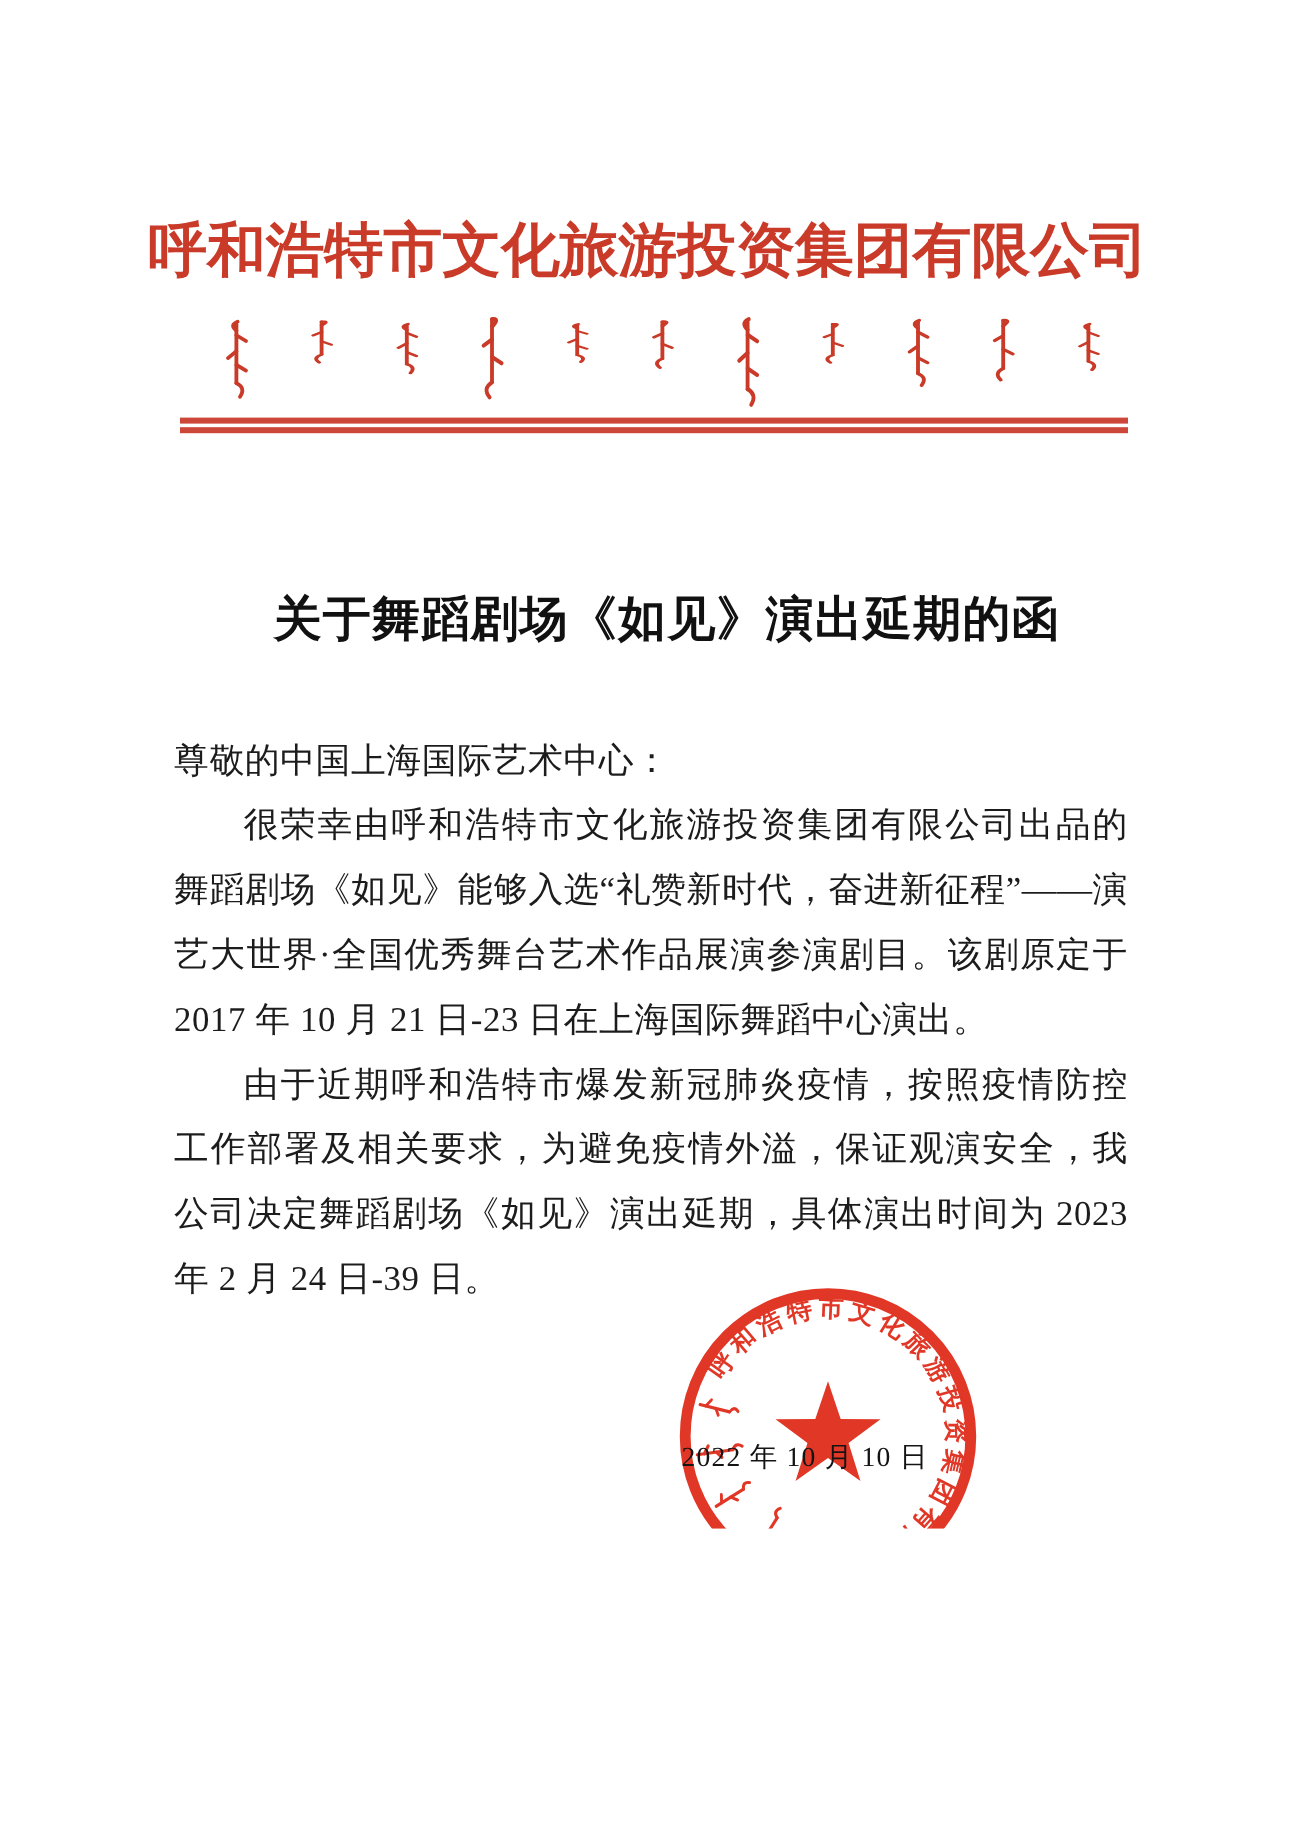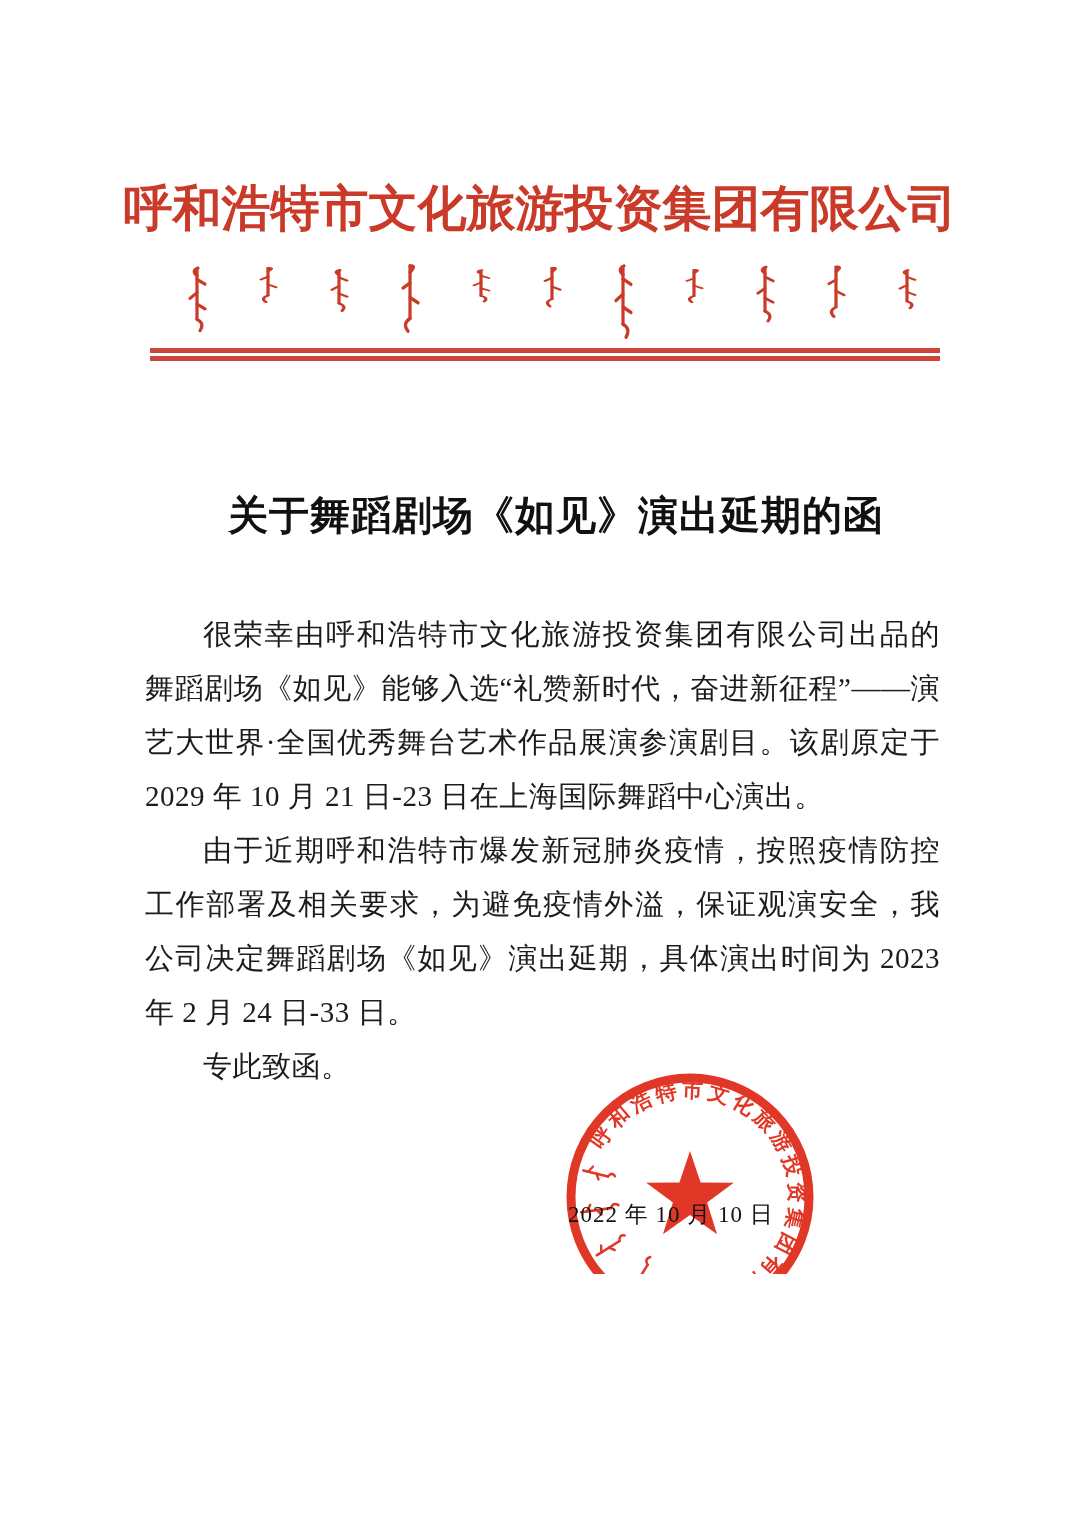--- a/index.html
+++ b/index.html
@@ -107,23 +107,23 @@
   </svg>
 
   <div class="rule rule-top">
     <span class="bar bar1"></span>
     <span class="bar bar2"></span>
   </div>
 
   <h1 class="doc-title">关于舞蹈剧场《如见》演出延期的函</h1>
 
   <main class="body-text">
-    <p class="indent">很荣幸由呼和浩特市文化旅游投资集团有限公司出品的舞蹈剧场《如见》能够入选“礼赞新时代，奋进新征程”——演艺大世界·全国优秀舞台艺术作品展演参演剧目。该剧原定于 2029 年 10 月 21 日-23 日在上海国际舞蹈中心演出。</p>
-    <p class="indent">由于近期呼和浩特市爆发新冠肺炎疫情，按照疫情防控工作部署及相关要求，为避免疫情外溢，保证观演安全，我公司决定舞蹈剧场《如见》演出延期，具体演出时间为 2023 年 2 月 24 日-33 日。</p>
-    <p class="indent">专此致函。</p>
+    <p>尊敬的中国上海国际艺术中心：</p>
+    <p class="indent">很荣幸由呼和浩特市文化旅游投资集团有限公司出品的舞蹈剧场《如见》能够入选“礼赞新时代，奋进新征程”——演艺大世界·全国优秀舞台艺术作品展演参演剧目。该剧原定于 2017 年 10 月 21 日-23 日在上海国际舞蹈中心演出。</p>
+    <p class="indent">由于近期呼和浩特市爆发新冠肺炎疫情，按照疫情防控工作部署及相关要求，为避免疫情外溢，保证观演安全，我公司决定舞蹈剧场《如见》演出延期，具体演出时间为 2023 年 2 月 24 日-39 日。</p>
   </main>
 
   <svg class="seal" viewBox="-128 -128 256 256">
     <defs>
       <path id="sealTextArc" d="M -88.3 -46.9 A 100 100 0 1 1 37.5 92.7" fill="none"></path>
       <path id="sealNumArc" d="M -48.1 94.5 A 106 106 0 0 0 48.1 94.5" fill="none"></path>
       <g id="smg" stroke="var(--seal-red)" stroke-width="2.6" fill="none" stroke-linecap="round">
         <path d="M0 0 v30"></path>
         <path d="M0 6 l6 4"></path>
         <path d="M0 16 l-5 4"></path>

